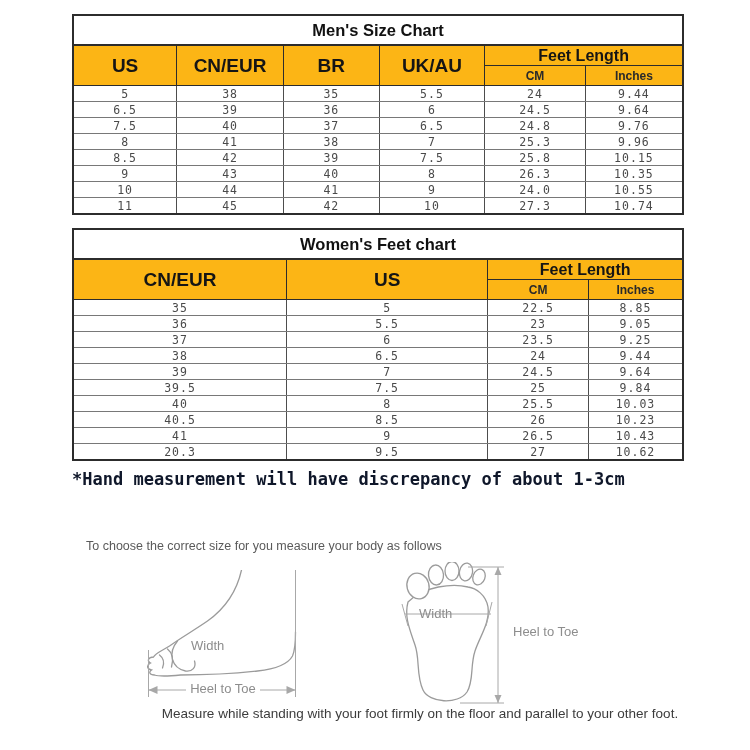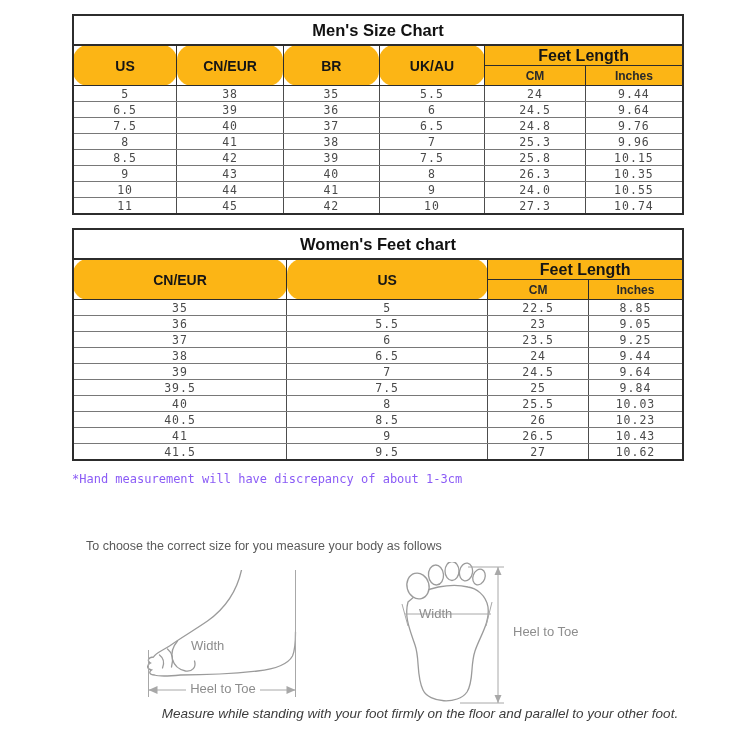--- a/index.html
+++ b/index.html
@@ -8,47 +8,47 @@
 
   
   table.tbl{position:absolute;left:72px;width:612px;border-collapse:collapse;table-layout:fixed;
             border:2px solid #2c2c2c;background:#fff;}
   table.tbl th{border:1px solid #2c2c2c;padding:0;}
   table.tbl td{border:1px solid #787878;border-left-color:#4d4d4d;border-right-color:#4d4d4d;
                padding:0;height:15px;text-align:center;vertical-align:middle;
                font-family:"DejaVu Sans Mono",monospace;font-size:11.5px;color:#4a4a4a;letter-spacing:1px;}
   .tbl-title{height:28px;background:#fff;font-size:16.5px;font-weight:bold;color:#111;
              text-align:center;border-bottom:2px solid #2c2c2c !important;}
-  .col-h{background:#FCB515;font-size:14px;font-weight:bold;color:#151515;text-align:center;border-radius:15px;}
+  .col-h{background:#FCB515;font-size:19px;font-weight:bold;color:#151515;text-align:center;}
   .feet-h{background:#FCB515;font-size:16px;font-weight:bold;color:#151515;text-align:center;height:19px;}
   .sub-h{background:#FCB515;font-size:12px;font-weight:bold;color:#2a2a2a;text-align:center;height:19px;}
   .mens{top:14px;}
   .womens{top:228px;}
 
   
   .notes{position:absolute;left:72px;top:470px;font-family:"DejaVu Sans Mono",monospace;
-         font-weight:normal;font-size:12px;color:#8b5cf6;line-height:19px;white-space:nowrap;}
+         font-weight:bold;font-size:17px;color:#0f172a;line-height:19px;white-space:nowrap;}
 
   
   .howto-heading{position:absolute;left:86px;top:510px;font-size:17px;color:#5f5f5f;}
   .howto-sub{position:absolute;left:86px;top:539px;font-size:12.5px;color:#5a5a5a;}
 
   .diagram{position:absolute;}
   .diagram svg{display:block;}
   .dlabel{position:absolute;font-size:13px;color:#8d8d8d;background:#fff;padding:0 3px;white-space:nowrap;}
   .d-side{left:142px;top:570px;width:170px;height:135px;}
   .d-side .width-lbl{left:46px;top:68px;}
   .d-side .h2t-lbl{left:28px;top:111px;width:100px;text-align:center;background:transparent;}
   .d-side .h2t-lbl span{background:#fff;padding:0 4px;}
   .d-top{left:398px;top:562px;width:210px;height:150px;}
   .d-top .width-lbl{left:18px;top:44px;background:transparent;}
   .d-top .h2t-lbl{left:112px;top:62px;background:transparent;}
 
   .caption{position:absolute;left:90px;top:706px;width:660px;text-align:center;
-           font-size:13.5px;color:#3c3c3c;font-style:italic;}
+           font-size:13.5px;color:#3c3c3c;}
 </style>
 </head>
 <body>
 
 <div class="page">
 
   <table class="tbl mens">
     <colgroup>
       <col style="width:17%">
         <col style="width:17.5%">
@@ -211,21 +211,21 @@
           <td>26</td>
           <td>10.23</td>
         </tr>
         <tr>
           <td>41</td>
           <td>9</td>
           <td>26.5</td>
           <td>10.43</td>
         </tr>
         <tr>
-          <td>41.5</td>
+          <td>20.3</td>
           <td>9.5</td>
           <td>27</td>
           <td>10.62</td>
         </tr>
       </tbody>
   </table>
 
   <div class="notes">
     <div>*Hand measurement will have discrepancy of about 1-3cm</div>
   </div>

